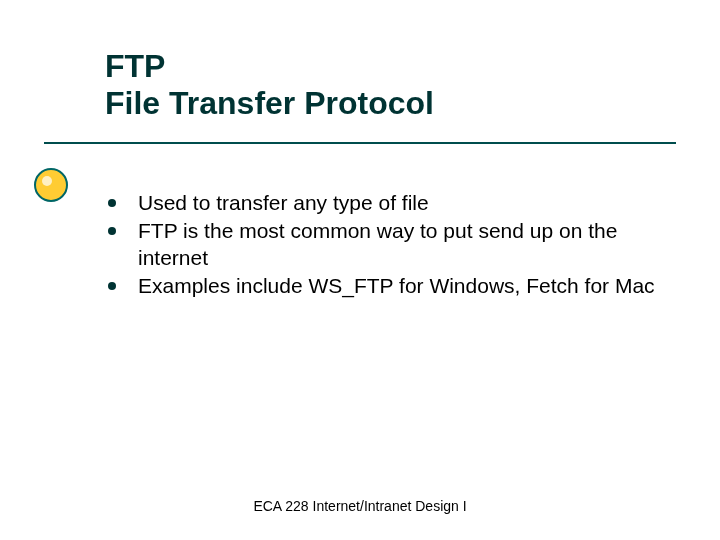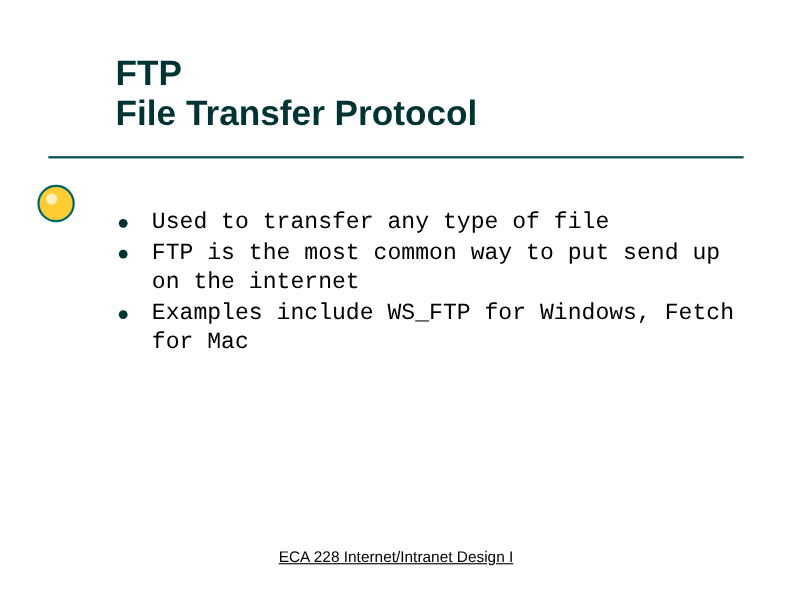--- a/index.html
+++ b/index.html
@@ -63,21 +63,20 @@
   .body {
     position: absolute;
     left: 108px;
     top: 190px;
     width: 562px;
   }
   .bullet-row {
     display: flex;
     align-items: flex-start;
     margin-bottom: 2px;
-    font-family: Liberation Mono, monospace;
   }
   .bullet-dot {
     flex: 0 0 auto;
     width: 8px;
     height: 8px;
     border-radius: 50%;
     background: #003333;
     margin-top: 9px;
     margin-right: 22px;
   }
@@ -88,21 +87,20 @@
     color: #000;
   }
   .footer {
     position: absolute;
     left: 0;
     bottom: 26px;
     width: 720px;
     text-align: center;
     font-size: 14px;
     color: #000;
-    text-decoration: underline;
   }
 </style>
 </head>
 <body>
 
 <div class="slide">
 
   <div class="title-block">
     <div class="title-line">FTP</div>
     <div class="title-line">File Transfer Protocol</div>

